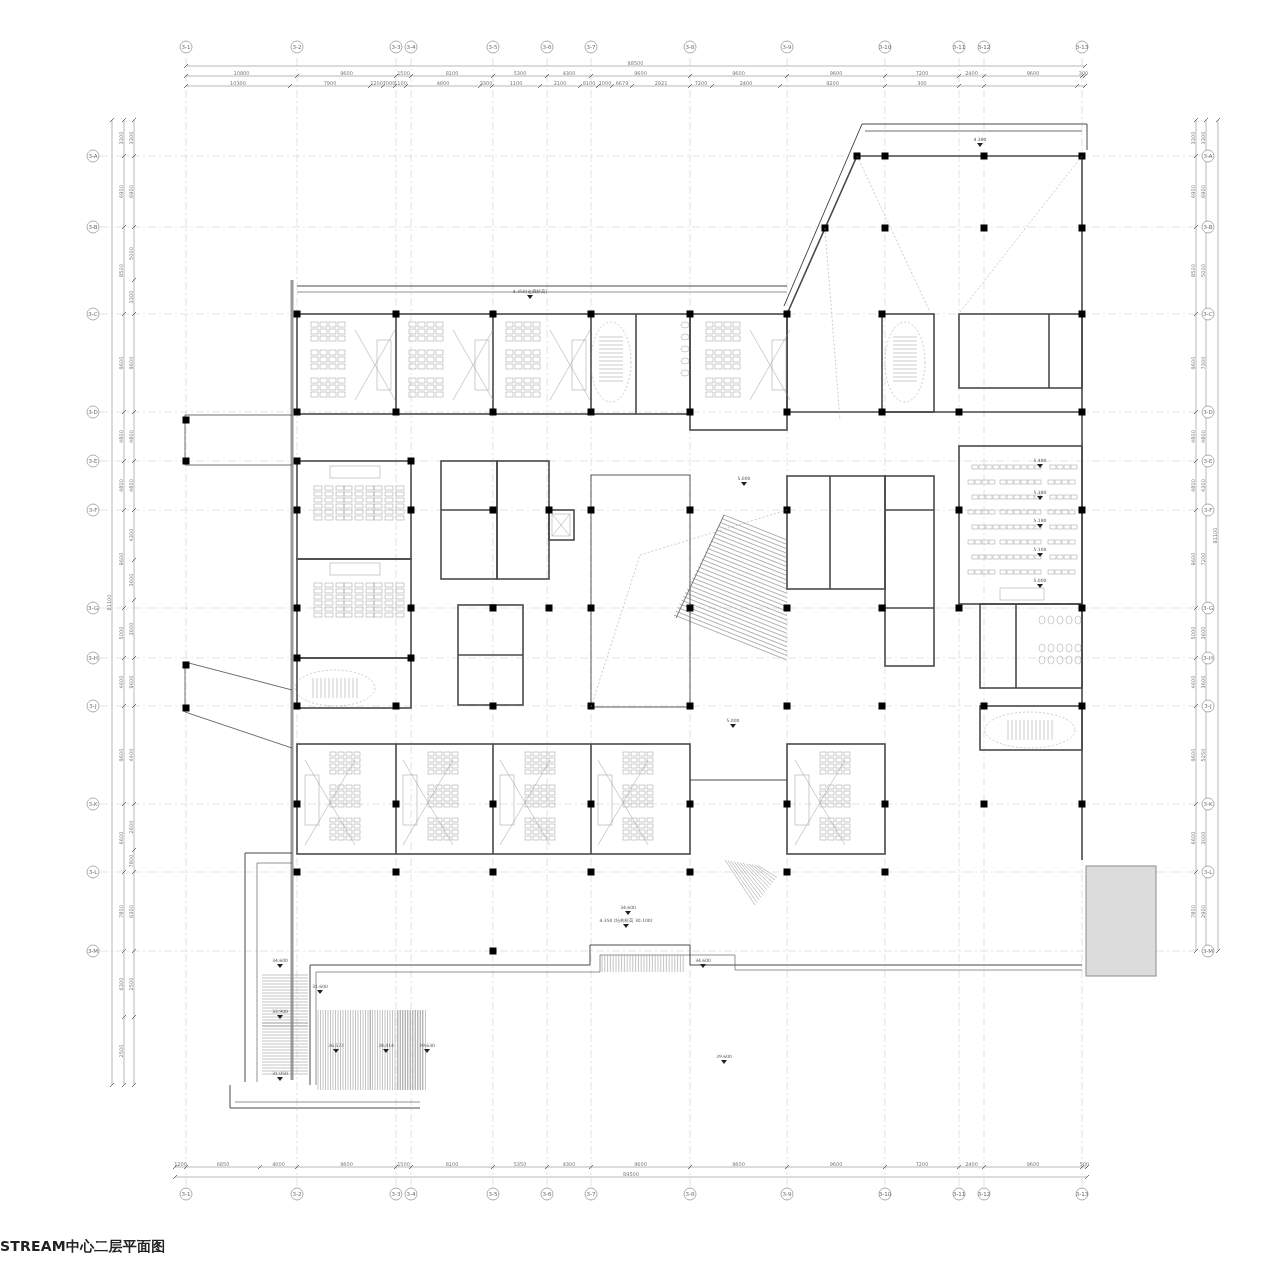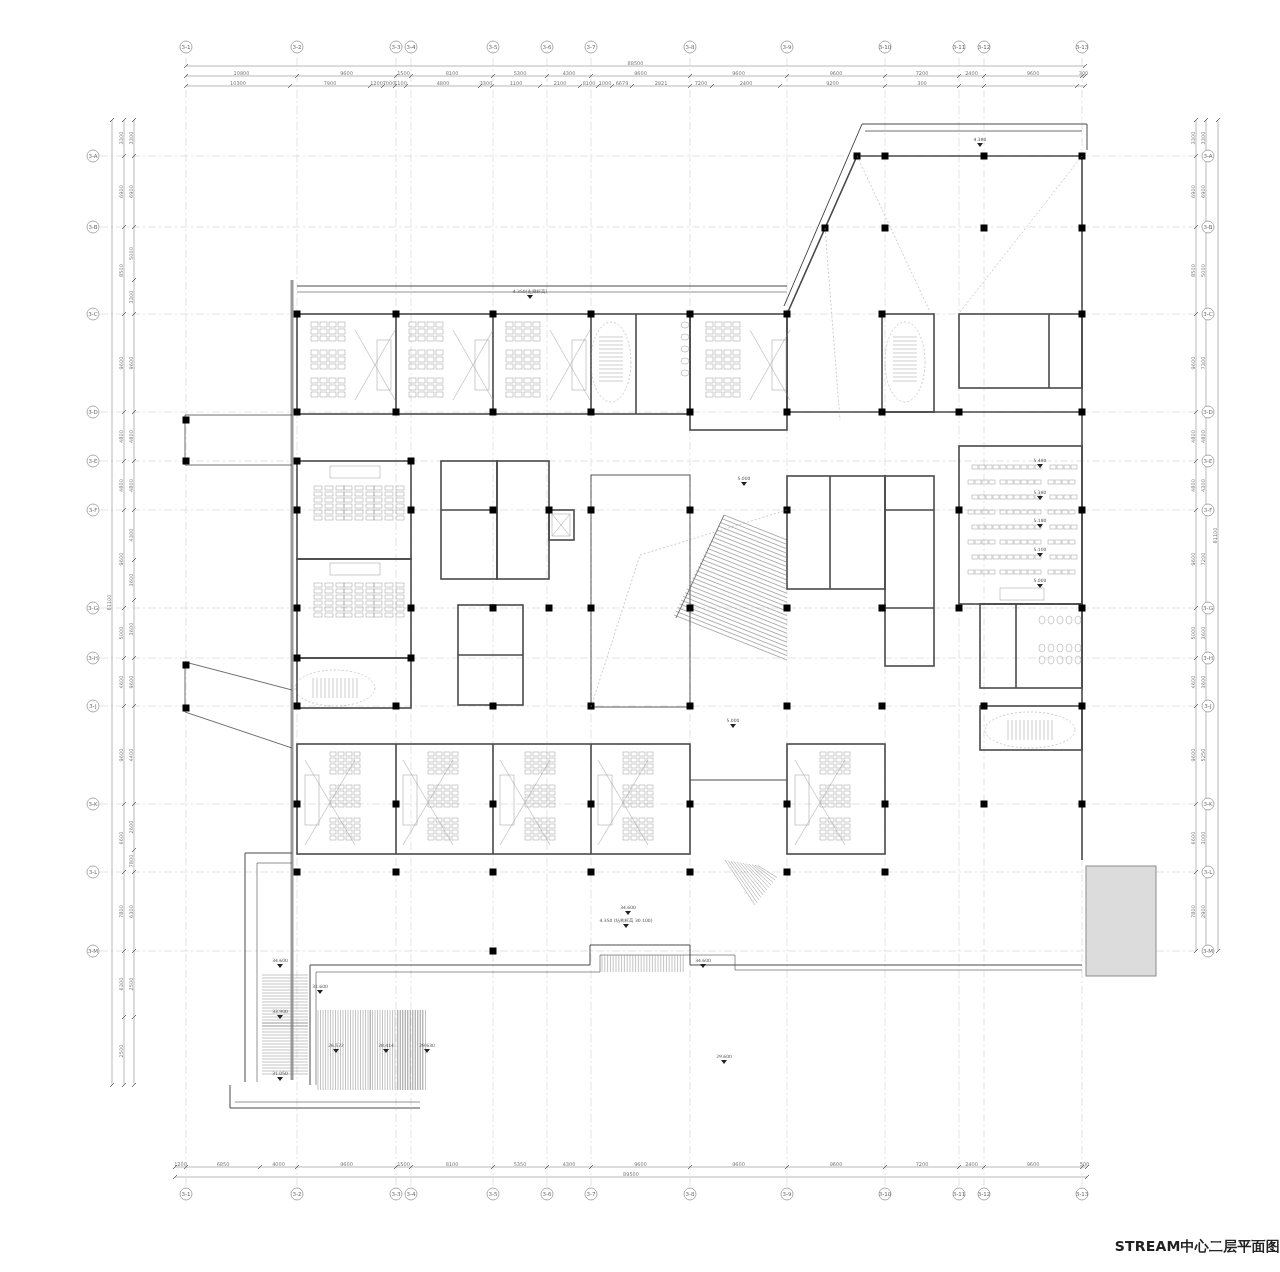--- a/index.html
+++ b/index.html
@@ -1,18 +1,18 @@
 <!DOCTYPE html>
 <html><head>
 <meta charset="utf-8">
 <style>
   html,body{margin:0;padding:0;background:#ffffff;}
   body{width:1280px;height:1272px;position:relative;overflow:hidden;font-family:"DejaVu Sans",sans-serif;}
   #plan{position:absolute;left:0;top:0;width:1280px;height:1272px;}
-  .title{position:absolute;left:0;top:1238px;width:1280px;text-align:right;font-family:"DejaVu Sans",sans-serif;font-size:14px;font-weight:bold;color:#222;letter-spacing:0.2px;}
+  .title{position:absolute;left:0;top:1238px;width:1280px;text-align:left;font-family:"DejaVu Sans",sans-serif;font-size:14px;font-weight:bold;color:#222;letter-spacing:0.2px;}
   svg text{font-family:"DejaVu Sans",sans-serif;}
   .dim{font-size:5px;fill:#777;}
   .axis-label{font-size:5.5px;fill:#666;}
   .lvl{font-size:4.5px;fill:#555;}
 </style>
 </head>
 <body>
 
 <svg id="plan" viewBox="0 0 1280 1272" xmlns="http://www.w3.org/2000/svg">
 

